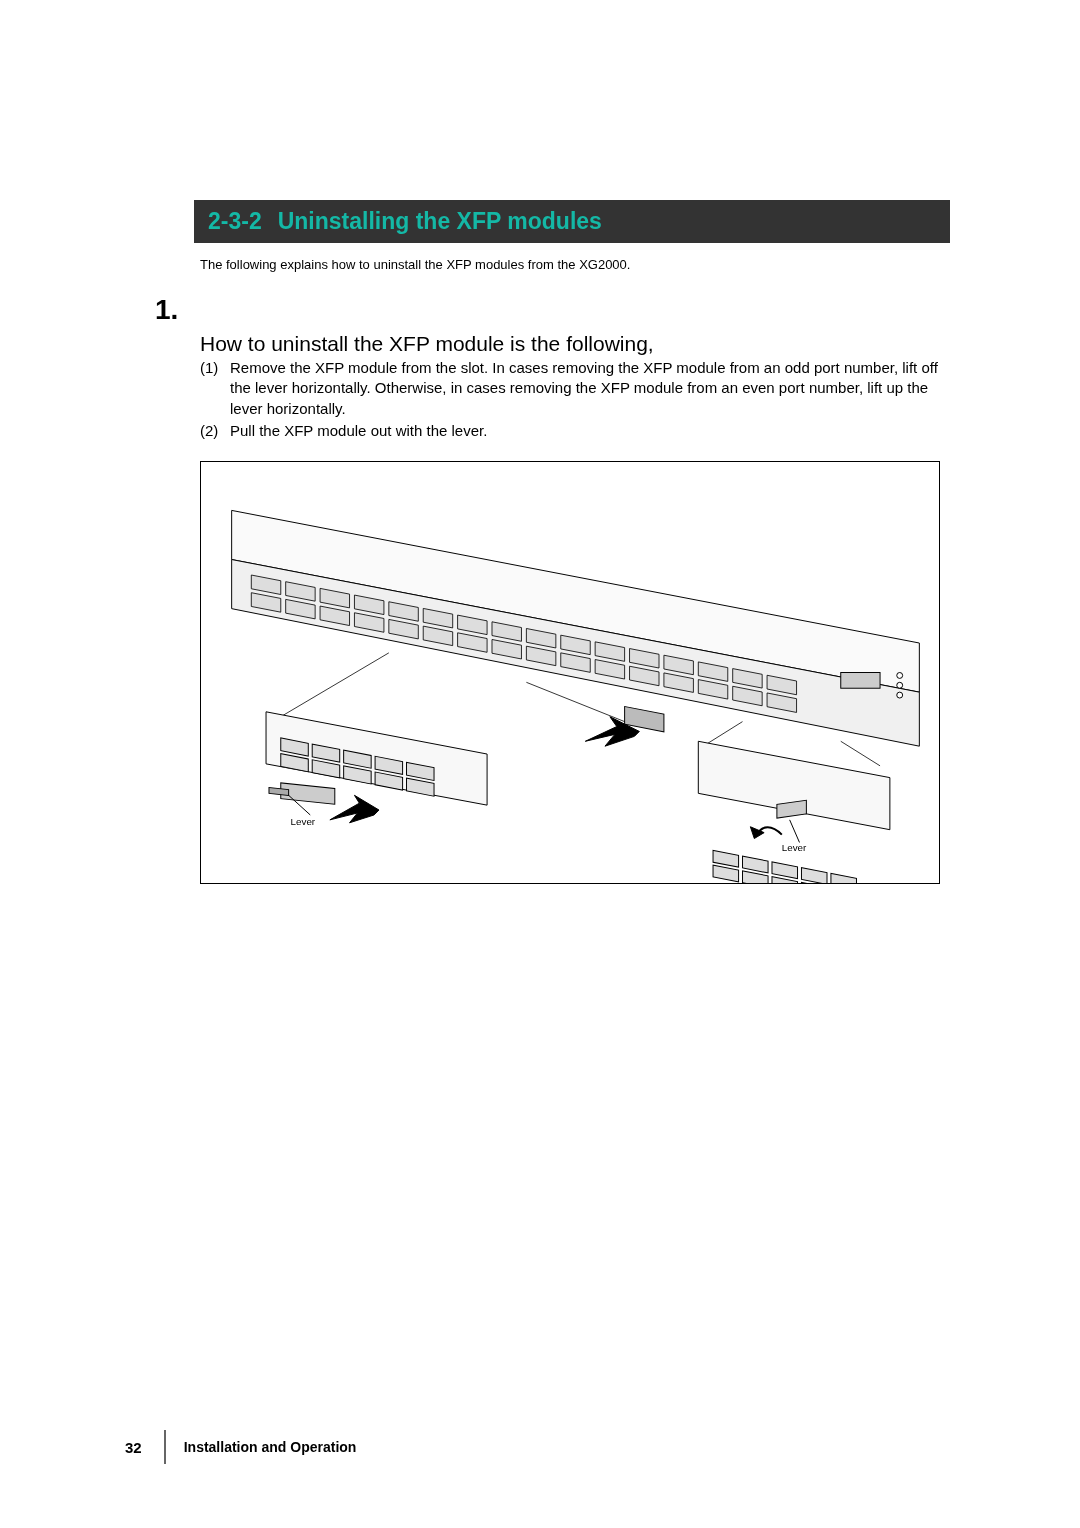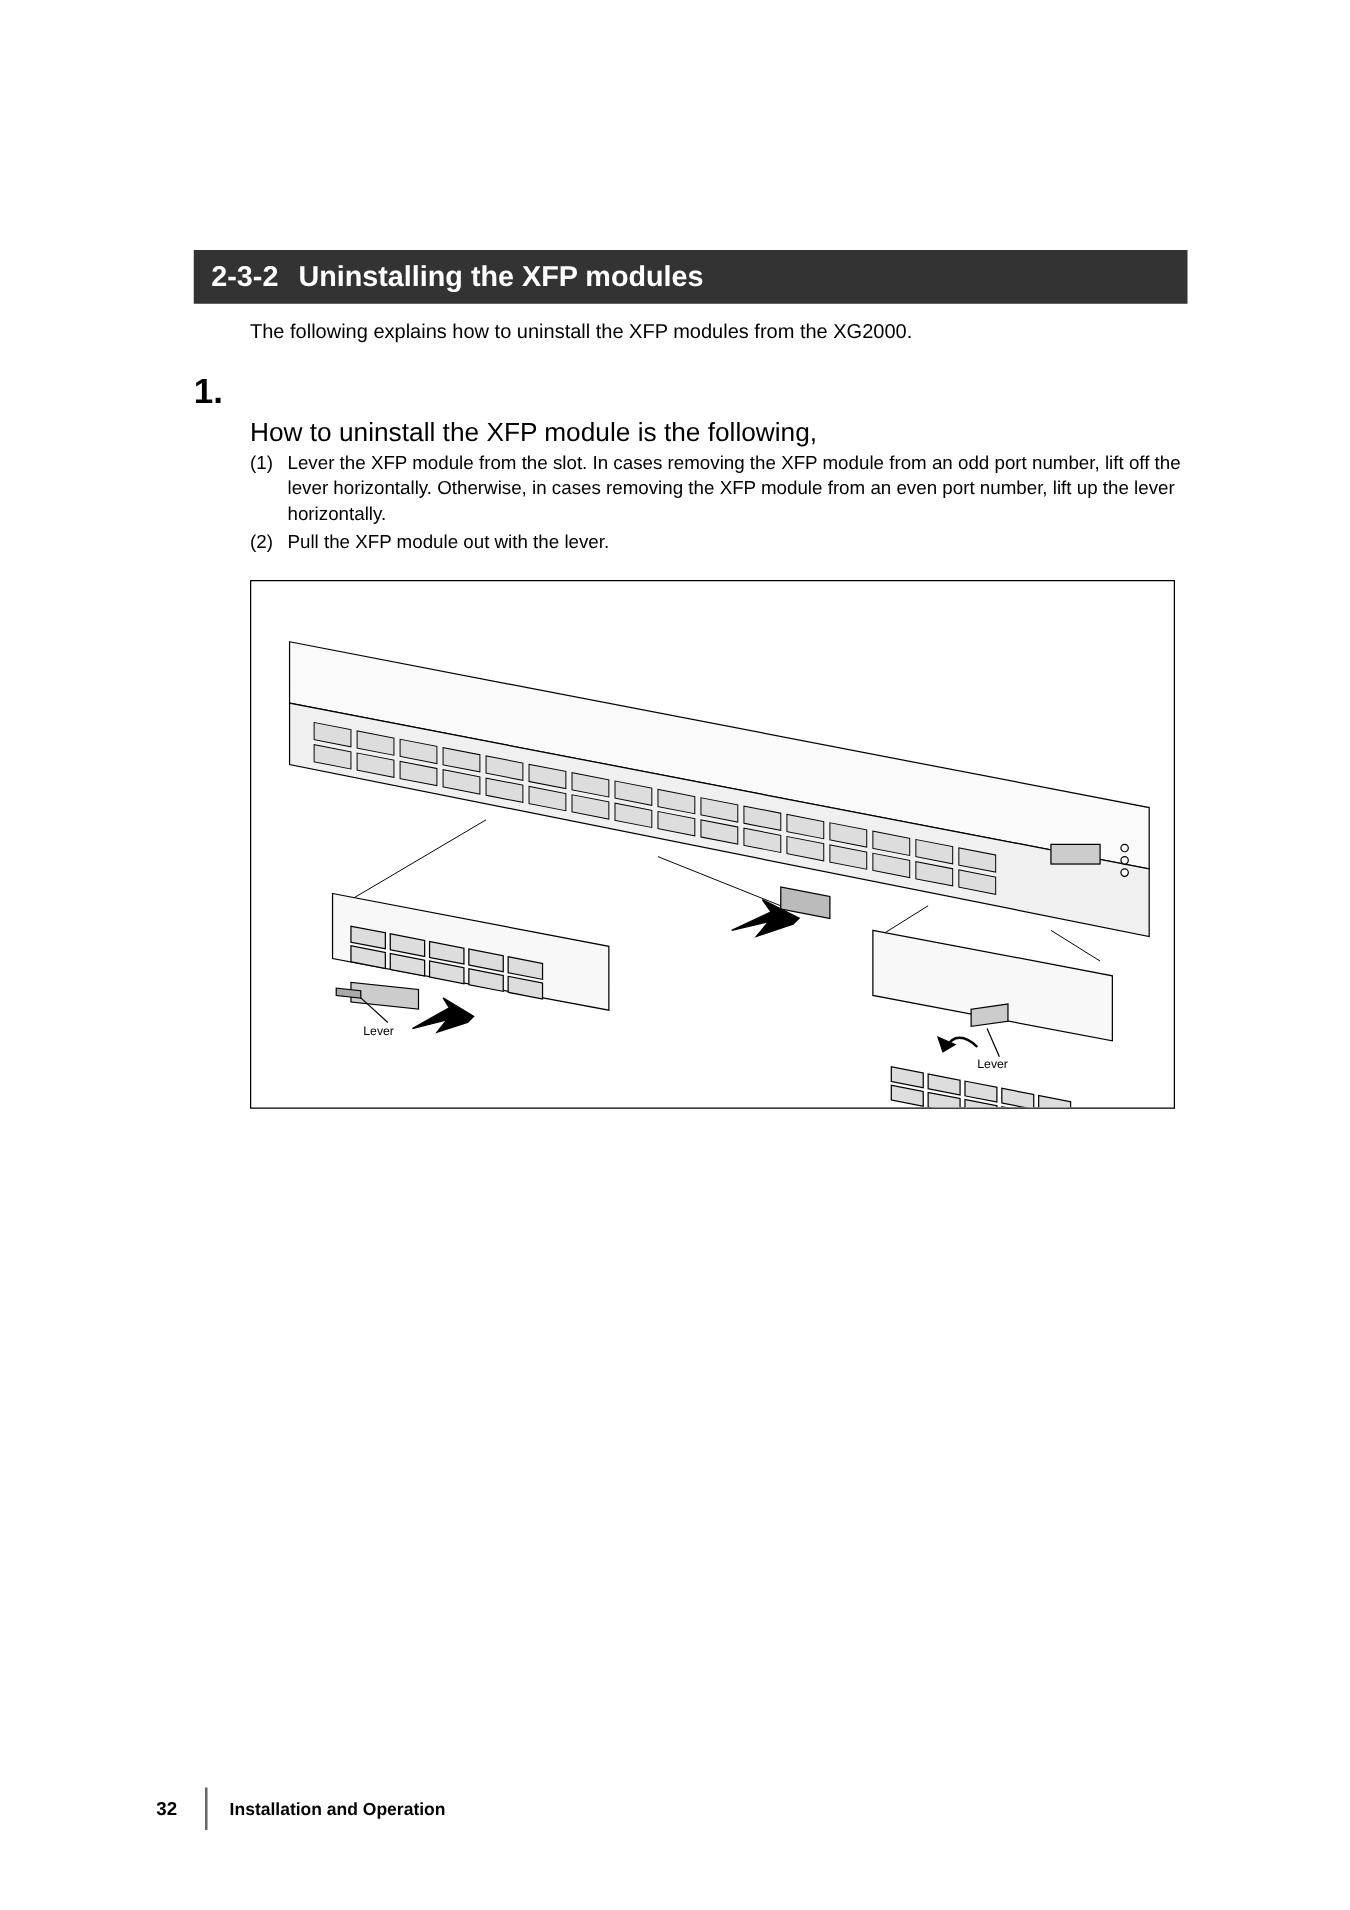--- a/index.html
+++ b/index.html
@@ -13,32 +13,33 @@
       background: #ffffff;
       font-family: Arial, Helvetica, sans-serif;
       position: relative;
       color: #000000;
     }
     .page-content {
       padding: 200px 130px 0 155px;
     }
     .section-header {
       background: #333333;
-      color: #ffffff;
+      color: #14b8a6;
       padding: 8px 14px;
       font-size: 23px;
       font-weight: bold;
       margin-bottom: 14px;
+      margin-left: 39px;
     }
     .section-header .num {
       margin-right: 16px;
     }
     .intro-line {
       margin-left: 45px;
-      font-size: 16px;
+      font-size: 13px;
       margin-bottom: 22px;
     }
     .step-block {
       display: flex;
       align-items: baseline;
       margin-bottom: 6px;
     }
     .step-num {
       font-size: 28px;
       font-weight: bold;
@@ -123,21 +124,21 @@
 
   <div class="step-block">
     <div class="step-num">1.</div>
   </div>
 
   <div class="step-body">
     <div class="step-lead">How to uninstall the XFP module is the following,</div>
 
     <div class="substep">
       <div class="sn">(1)</div>
-      <div class="stxt">Lever the XFP module from the slot. In cases removing the XFP module from an odd port number, lift off the lever horizontally. Otherwise, in cases removing the XFP module from an even port number, lift up the lever horizontally.</div>
+      <div class="stxt">Remove the XFP module from the slot. In cases removing the XFP module from an odd port number, lift off the lever horizontally. Otherwise, in cases removing the XFP module from an even port number, lift up the lever horizontally.</div>
     </div>
 
     <div class="substep">
       <div class="sn">(2)</div>
       <div class="stxt">Pull the XFP module out with the lever.</div>
     </div>
   </div>
 
   <div class="figure-box">
     <svg class="device-svg" viewBox="0 0 740 370">

